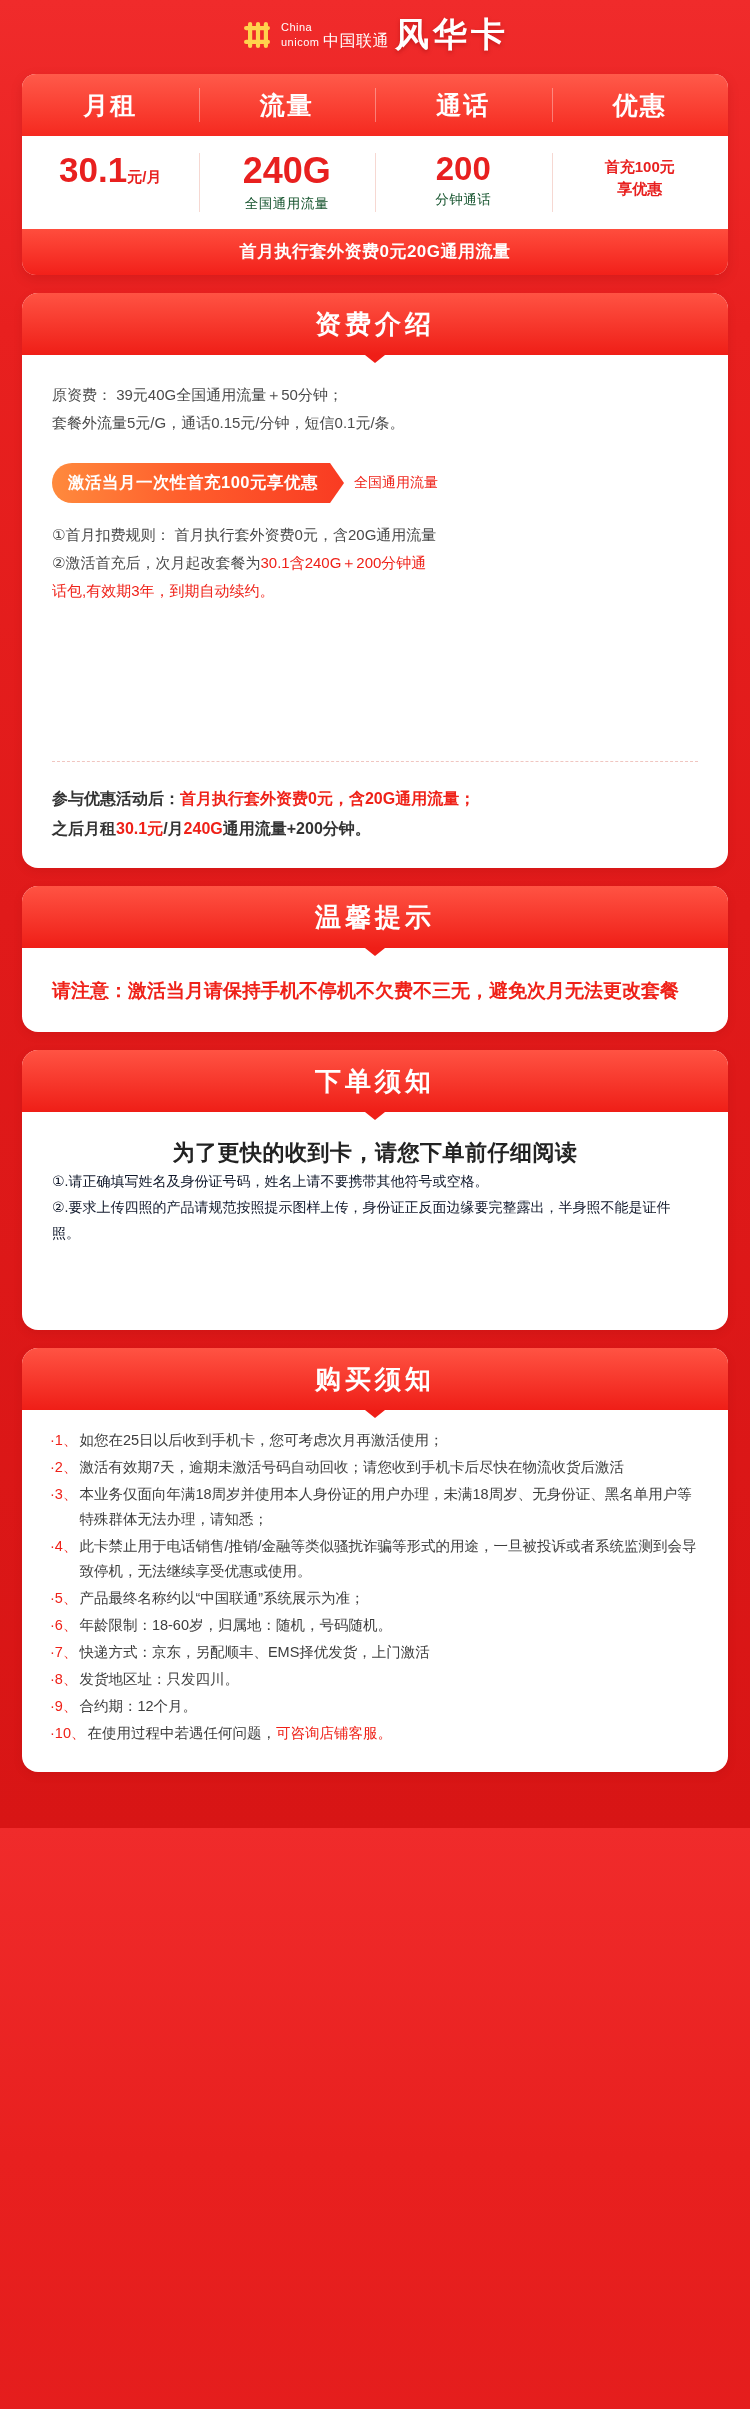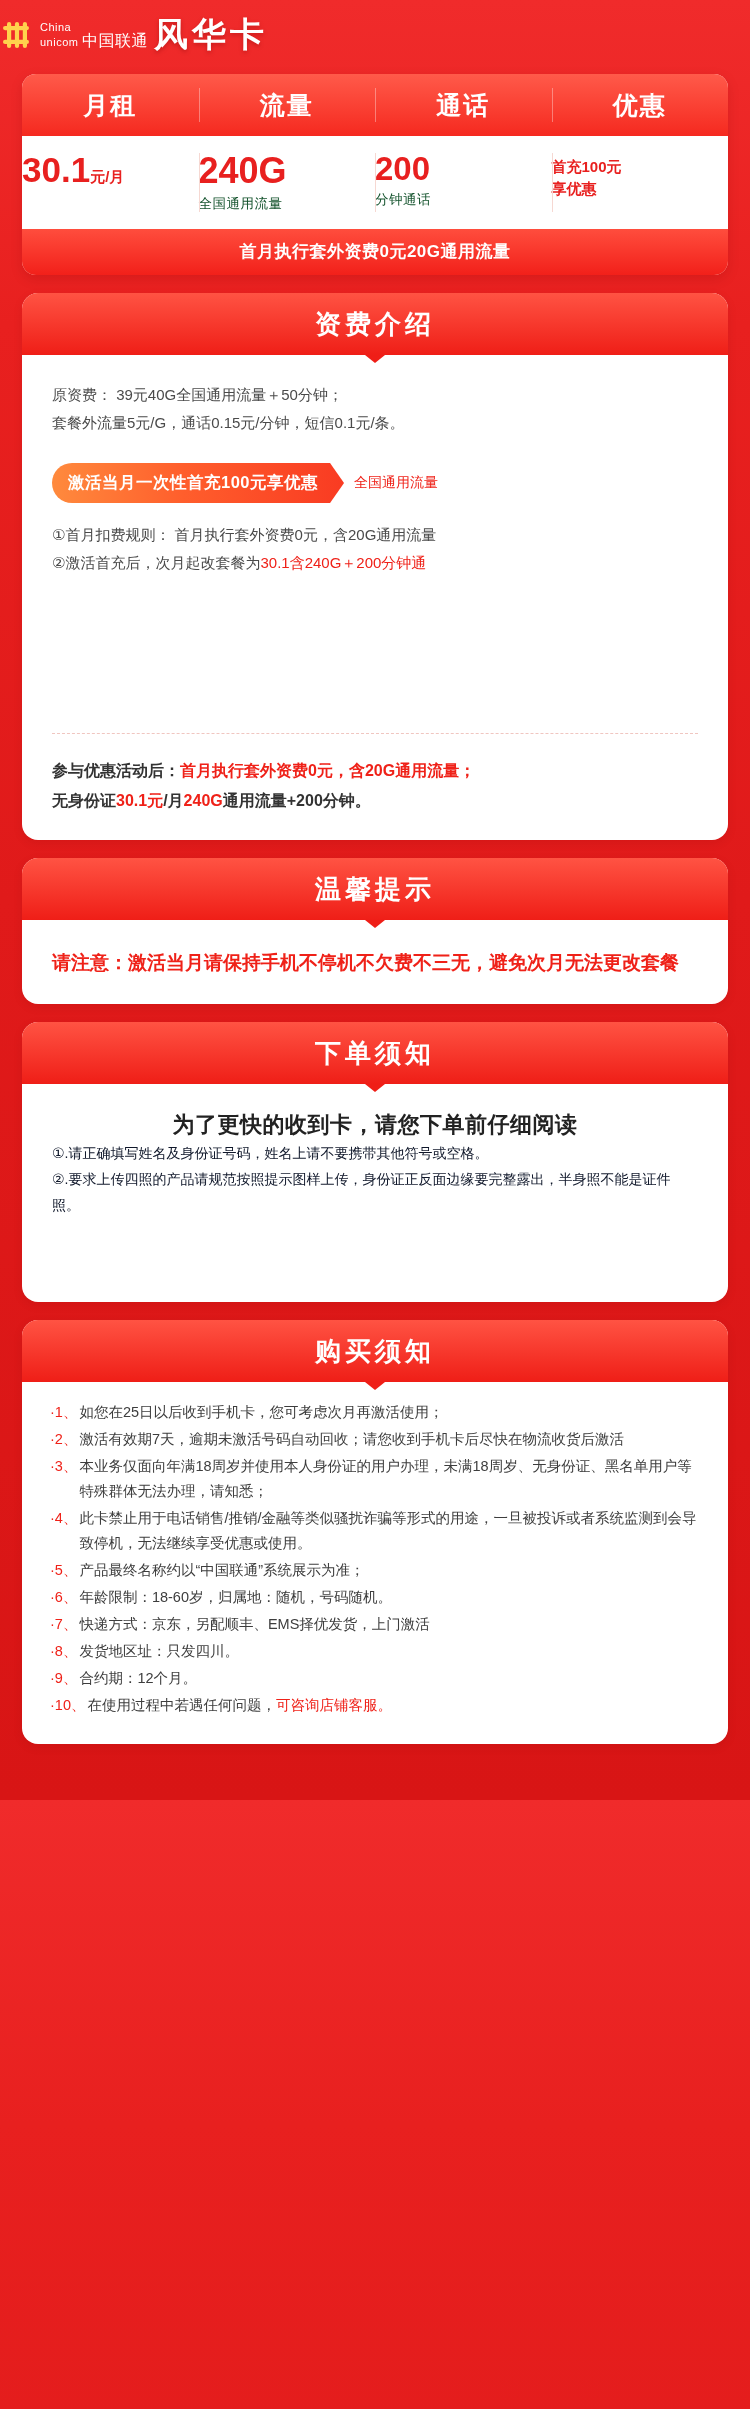--- a/index.html
+++ b/index.html
@@ -10,21 +10,21 @@
     color: #333;
     -webkit-font-smoothing: antialiased;
   }
   .page { width: 750px; position: relative; overflow: hidden; padding-bottom: 30px; }
 
   
   .header {
     height: 70px;
     display: flex;
     align-items: center;
-    justify-content: flex-start;
+    justify-content: center;
     gap: 6px;
   }
   .logo-wrap { display: flex; align-items: center; gap: 6px; }
   .logo-mark { width: 34px; height: 34px; position: relative; }
   .logo-mark svg { display: block; }
   .logo-txt { color: #fff; font-size: 11px; line-height: 13px; letter-spacing: .5px; }
   .logo-txt .cn { font-size: 16px; }
   .brand-title {
     color: #fff;
     font-size: 34px;
@@ -56,21 +56,21 @@
     position: relative;
   }
   .price-head > div + div::before {
     content:"";
     position:absolute; left:0; top:22%; height:56%;
     width:1px; background: rgba(255,255,255,.35);
   }
   .price-body { display: flex; background: #fff; }
   .price-body > div {
     flex: 1;
-    text-align: left;
+    text-align: center;
     padding: 14px 0 16px;
     position: relative;
   }
   .price-body > div + div::before {
     content:"";
     position:absolute; left:0; top:18%; height:64%;
     width:1px; background: #f6d8d2;
   }
   .pb-main { color:#e8201f; font-weight: bold; }
   .rent-main { font-size: 35px; }
@@ -237,29 +237,32 @@
 
       <div class="ribbon-row">
         <div class="ribbon">激活当月一次性首充100元享优惠</div>
         <div class="ribbon-note">全国通用流量</div>
       </div>
 
       <div class="txt">①首月扣费规则：  首月执行套外资费0元，含20G通用流量</div>
       <div class="txt">
         <span>②激活首充后，次月起改套餐为</span><span class="red">30.1含240G＋200分钟通</span>
       </div>
+      <div class="txt">
+        <span class="red">话包</span><span class="red">,有效期3年，到期自动续约。</span>
+      </div>
 
       <div class="block-gap"></div>
       <hr class="dashed">
 
       <div class="txt txt-dark bold" style="font-size:16px;line-height:30px">
         <span>参与优惠活动后：</span><span class="red">首月执行套外资费0元，含20G通用流量；</span>
       </div>
       <div class="txt txt-dark bold" style="font-size:16px;line-height:30px">
-        <span>无身份证</span><span class="red">30.1元</span><span>/月</span><span class="red">240G</span><span>通用流量+200分钟。</span>
+        <span>之后月租</span><span class="red">30.1元</span><span>/月</span><span class="red">240G</span><span>通用流量+200分钟。</span>
       </div>
     </div>
   </div>
 
   <div class="section">
     <div class="sec-title">温馨提示</div>
     <div class="sec-inner">
       <div class="tips-text">请注意：激活当月请保持手机不停机不欠费不三无，避免次月无法更改套餐</div>
     </div>
   </div>

